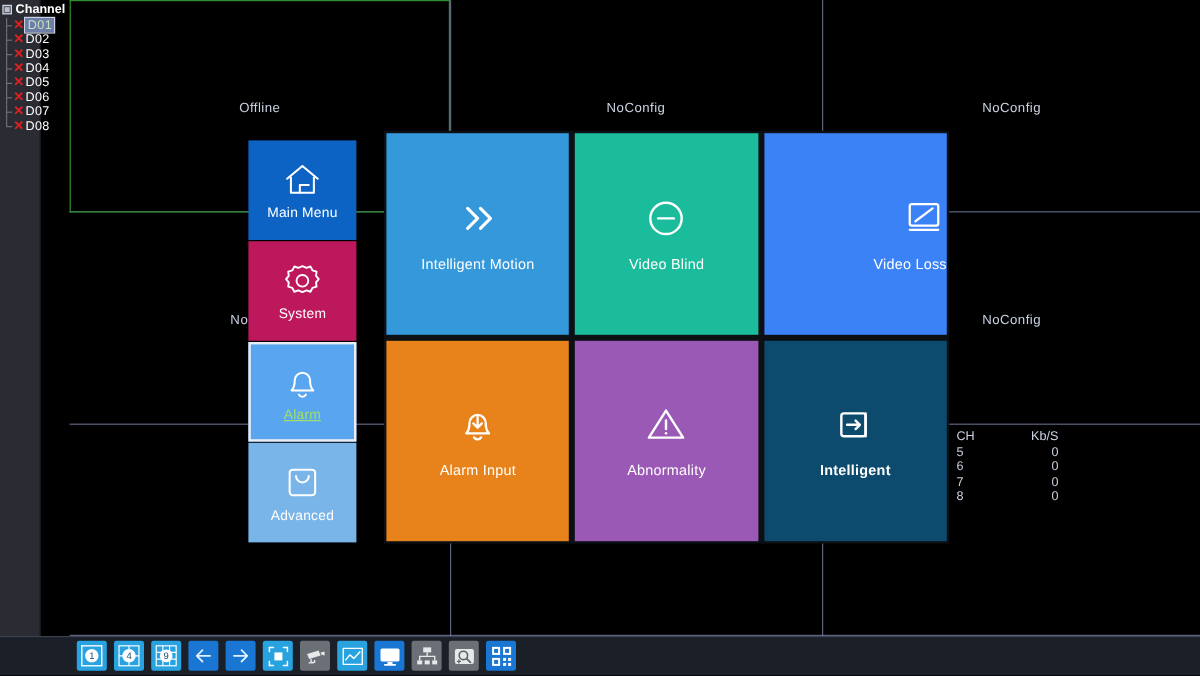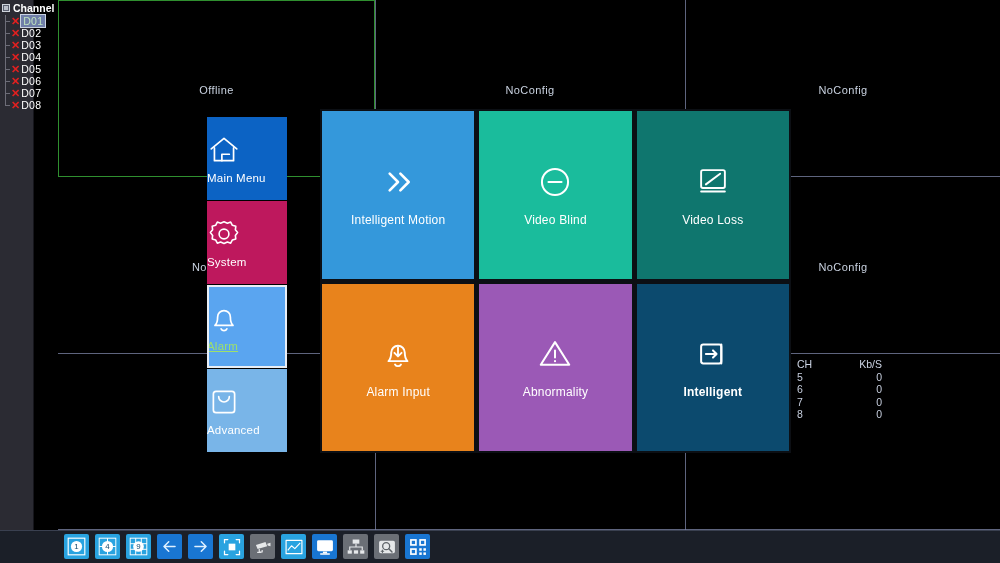--- a/index.html
+++ b/index.html
@@ -58,23 +58,23 @@
   .ch-x { color:#e02020; font-size:11px; font-weight:bold; line-height:10px; flex:0 0 auto; }
   .ch-name { color:#fff; font-size:10.5px; letter-spacing:.3px; }
   .ch-row.selected .ch-name {
     background:#6f7ea8; color:#bfe3bf; padding:0 2px;
     outline:1px solid #c9d2e0;
   }
 
   
   #left-menu { position:absolute; left:207px; top:117px; width:90px; }
   .menu-btn {
-    width:80px; height:83px; margin-bottom:1px;
+    width:90px; height:83px; margin-bottom:1px;
     position:relative; cursor:pointer;
-    display:flex; flex-direction:column; align-items:flex-start; justify-content:center;
+    display:flex; flex-direction:column; align-items:center; justify-content:center;
   }
   .menu-btn .mlabel { font-size:11.5px; color:#fff; margin-top:5px; letter-spacing:.2px; }
   .menu-btn.selected { outline:2px solid #e9eef5; outline-offset:-2px; }
   .menu-btn.selected .mlabel { color:#9ee06a;text-decoration:underline; }
   .menu-icon { width:34px; height:34px; }
 
   
   #tile-grid {
     position:absolute; left:320px; top:109px; width:471px; height:344px;
     background:#0c0f14; padding:2px;
@@ -259,21 +259,21 @@
   </div>
 
   <div class="tile" style="background:#1abc9c;">
     <svg class="ticon" viewBox="0 0 32 32" fill="none" stroke="#ffffff" stroke-width="1.7" stroke-linecap="round">
       <circle cx="16" cy="16" r="11"></circle>
       <path d="M10.5 16 H21.5"></path>
     </svg>
     <span class="tlabel">Video Blind</span>
   </div>
 
-  <div class="tile" style="background:#0f766e;">
+  <div class="tile" style="background:#3b82f6;align-items:flex-end;">
     <svg class="ticon" viewBox="0 0 32 32" fill="none" stroke="#ffffff" stroke-width="1.6" stroke-linecap="round" stroke-linejoin="round">
       <rect x="6" y="6" width="20" height="15" rx="1.5"></rect>
       <path d="M10 18 L22 9"></path>
       <path d="M6 24 H26"></path>
     </svg>
     <span class="tlabel">Video Loss</span>
   </div>
 
   <div class="tile" style="background:#e8831c;">
     <svg class="ticon" viewBox="0 0 32 32" fill="none" stroke="#ffffff" stroke-width="1.6" stroke-linecap="round" stroke-linejoin="round">

